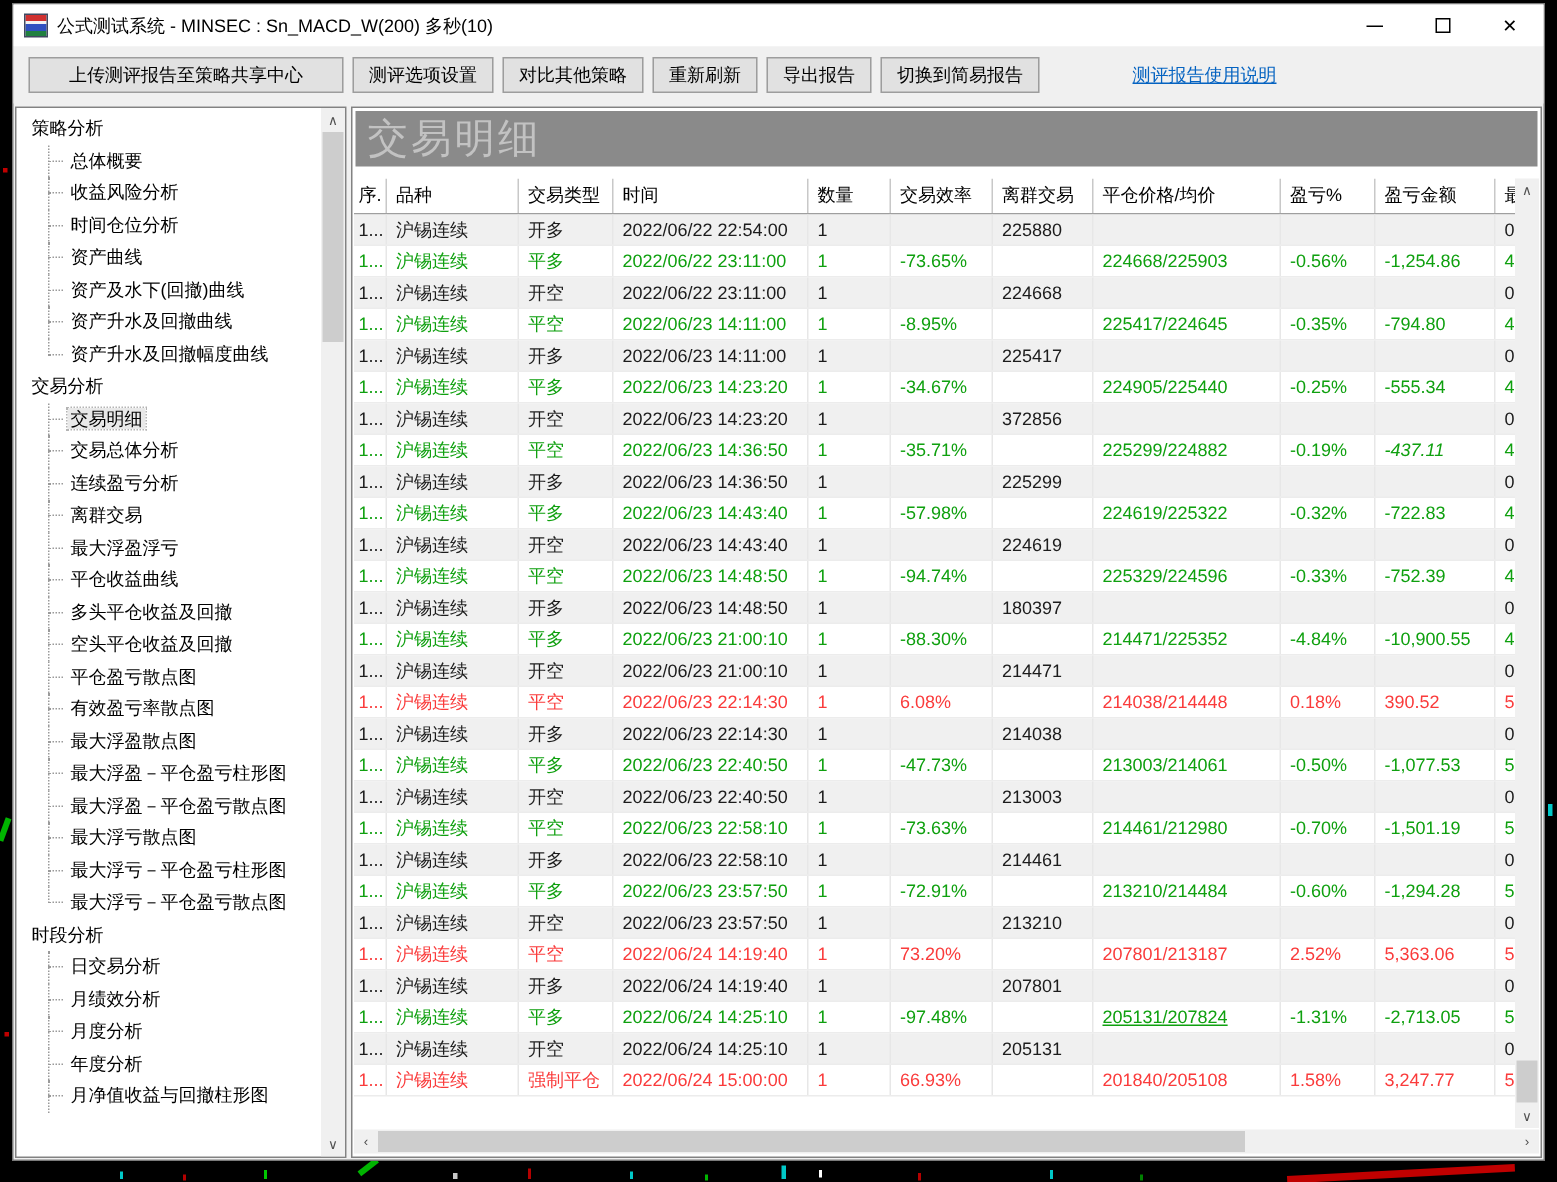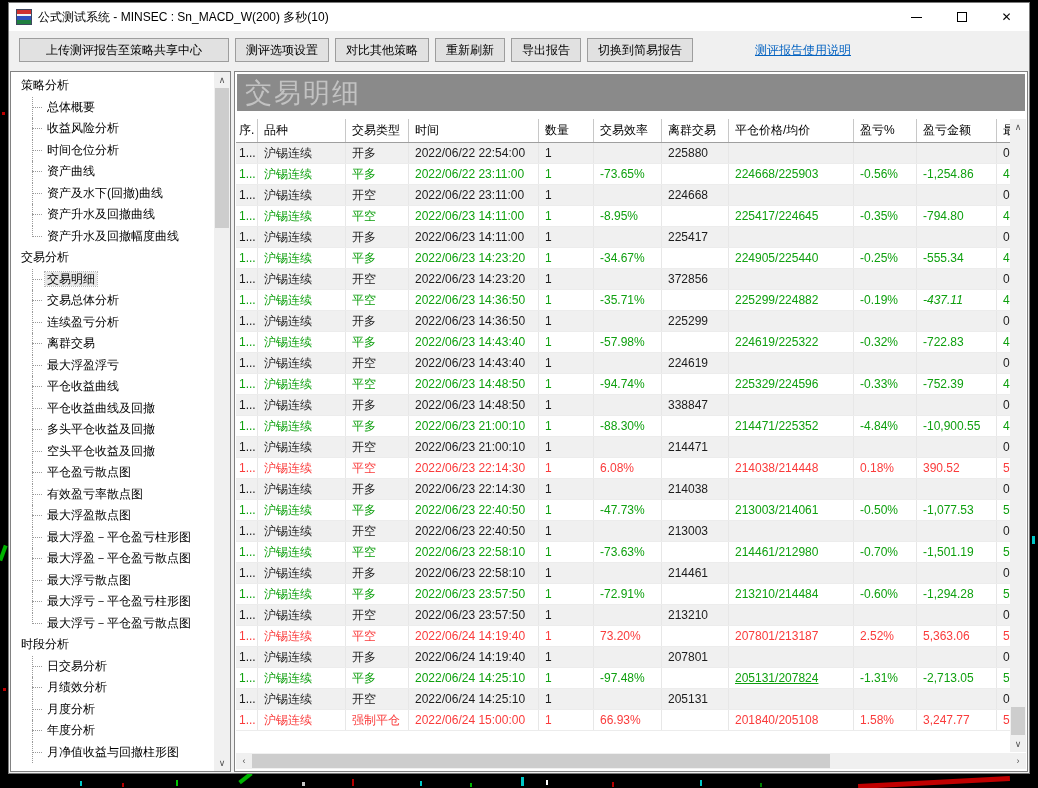--- a/index.html
+++ b/index.html
@@ -136,21 +136,20 @@
         <div class="node child"><span class="lbl">资产及水下(回撤)曲线</span></div>
         <div class="node child"><span class="lbl">资产升水及回撤曲线</span></div>
         <div class="node child last"><span class="lbl">资产升水及回撤幅度曲线</span></div>
         <div class="node root"><span class="lbl">交易分析</span></div>
         <div class="node child"><span class="lbl sel">交易明细</span></div>
         <div class="node child"><span class="lbl">交易总体分析</span></div>
         <div class="node child"><span class="lbl">连续盈亏分析</span></div>
         <div class="node child"><span class="lbl">离群交易</span></div>
         <div class="node child"><span class="lbl">最大浮盈浮亏</span></div>
         <div class="node child"><span class="lbl">平仓收益曲线</span></div>
-        <div class="node child"><span class="lbl">平仓收益曲线及回撤</span></div>
         <div class="node child"><span class="lbl">多头平仓收益及回撤</span></div>
         <div class="node child"><span class="lbl">空头平仓收益及回撤</span></div>
         <div class="node child"><span class="lbl">平仓盈亏散点图</span></div>
         <div class="node child"><span class="lbl">有效盈亏率散点图</span></div>
         <div class="node child"><span class="lbl">最大浮盈散点图</span></div>
         <div class="node child"><span class="lbl">最大浮盈－平仓盈亏柱形图</span></div>
         <div class="node child"><span class="lbl">最大浮盈－平仓盈亏散点图</span></div>
         <div class="node child"><span class="lbl">最大浮亏散点图</span></div>
         <div class="node child"><span class="lbl">最大浮亏－平仓盈亏柱形图</span></div>
         <div class="node child last"><span class="lbl">最大浮亏－平仓盈亏散点图</span></div>
@@ -344,21 +343,21 @@
             <div class="td" style="width: 80px;">-752.39</div>
             <div class="td" style="width: 18px;">4</div>
           </div>
           <div class="tr odd" style="color: rgb(28, 28, 28);">
             <div class="td" style="width: 22px; padding-left: 3px;">1...</div>
             <div class="td" style="width: 88px;">沪锡连续</div>
             <div class="td" style="width: 63px;">开多</div>
             <div class="td" style="width: 130px;">2022/06/23 14:48:50</div>
             <div class="td" style="width: 55px;">1</div>
             <div class="td" style="width: 68px;"></div>
-            <div class="td" style="width: 67px;">338847</div>
+            <div class="td" style="width: 67px;">180397</div>
             <div class="td" style="width: 125px;"></div>
             <div class="td" style="width: 63px;"></div>
             <div class="td" style="width: 80px;"></div>
             <div class="td" style="width: 18px;">0</div>
           </div>
           <div class="tr even" style="color: rgb(15, 160, 15);">
             <div class="td" style="width: 22px; padding-left: 3px;">1...</div>
             <div class="td" style="width: 88px;">沪锡连续</div>
             <div class="td" style="width: 63px;">平多</div>
             <div class="td" style="width: 130px;">2022/06/23 21:00:10</div>

